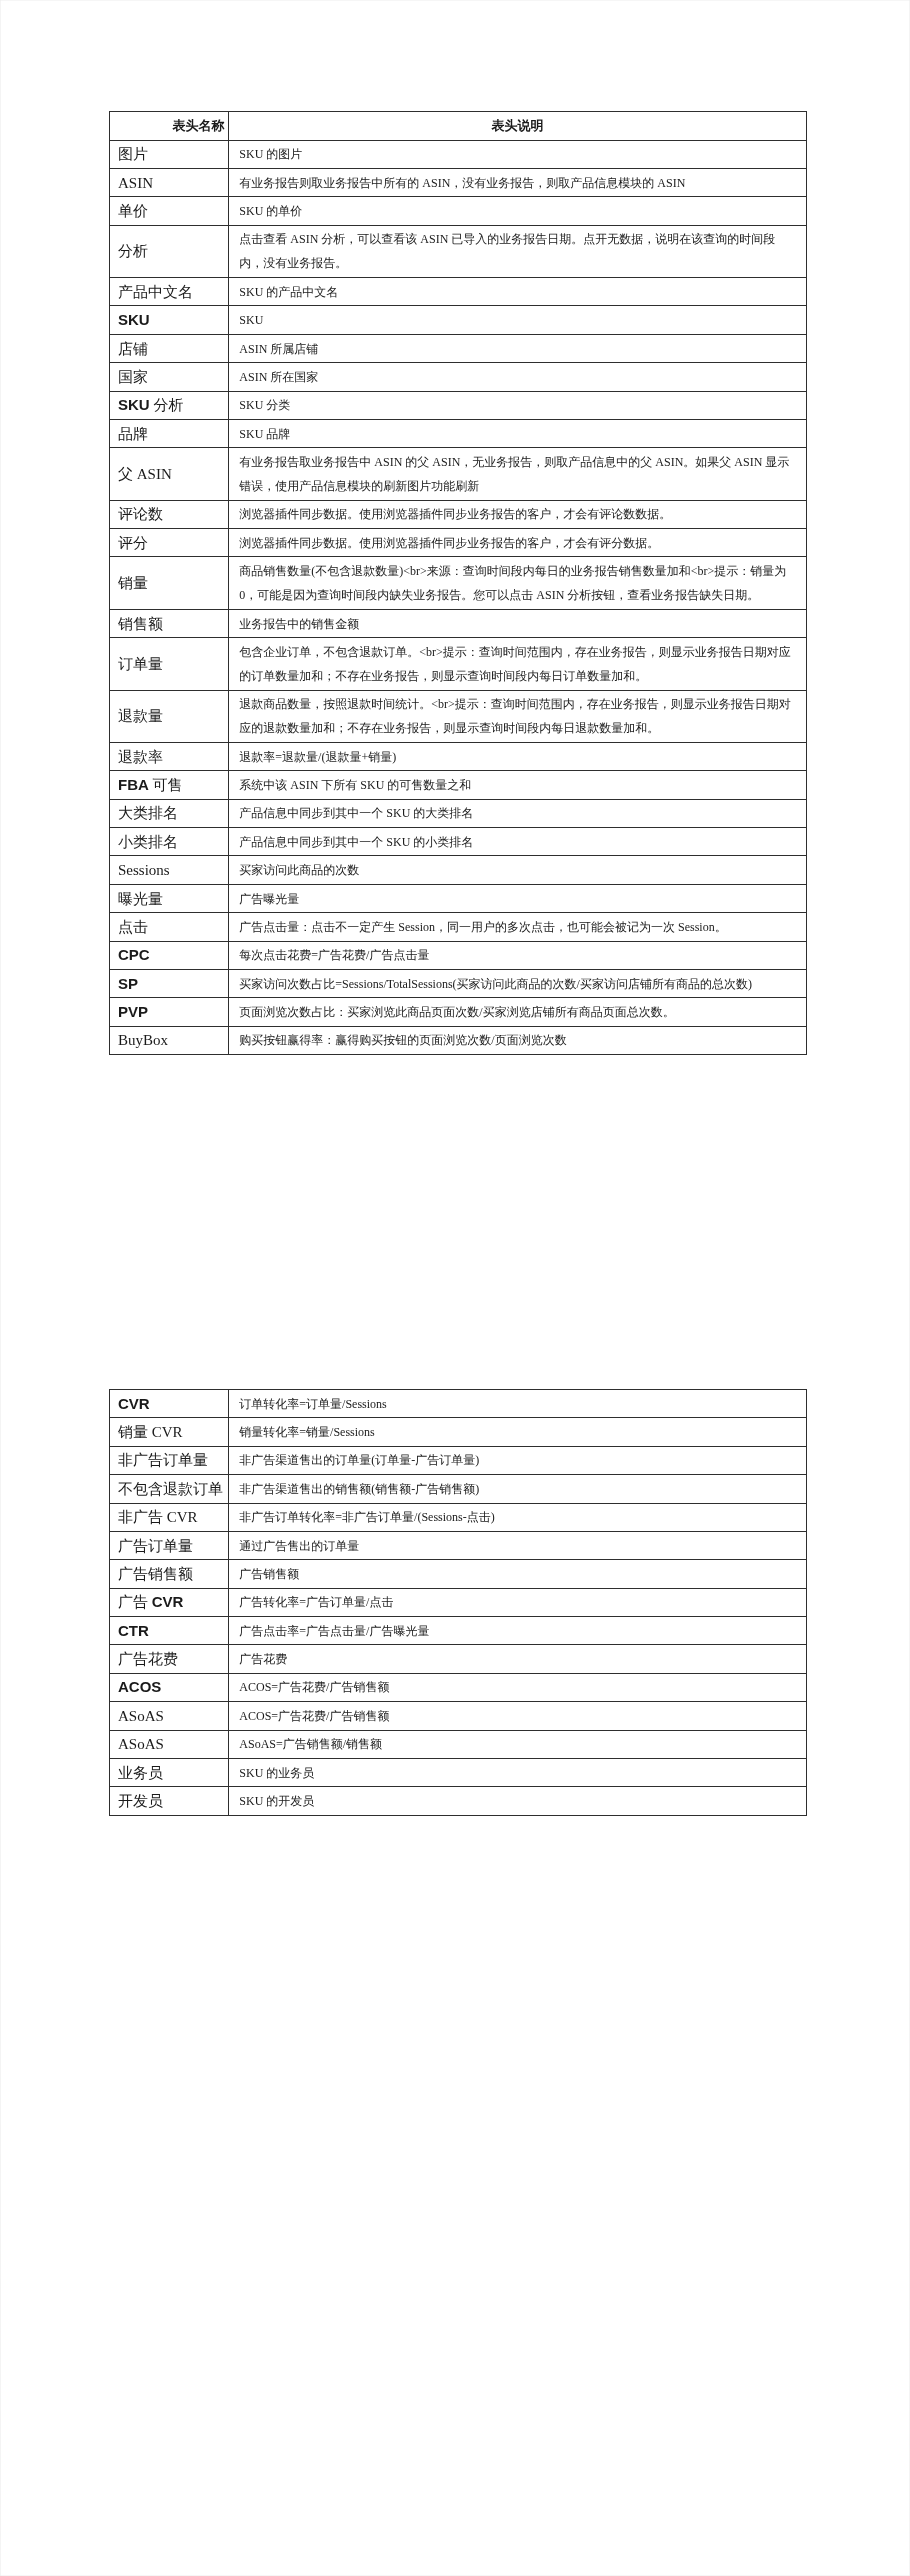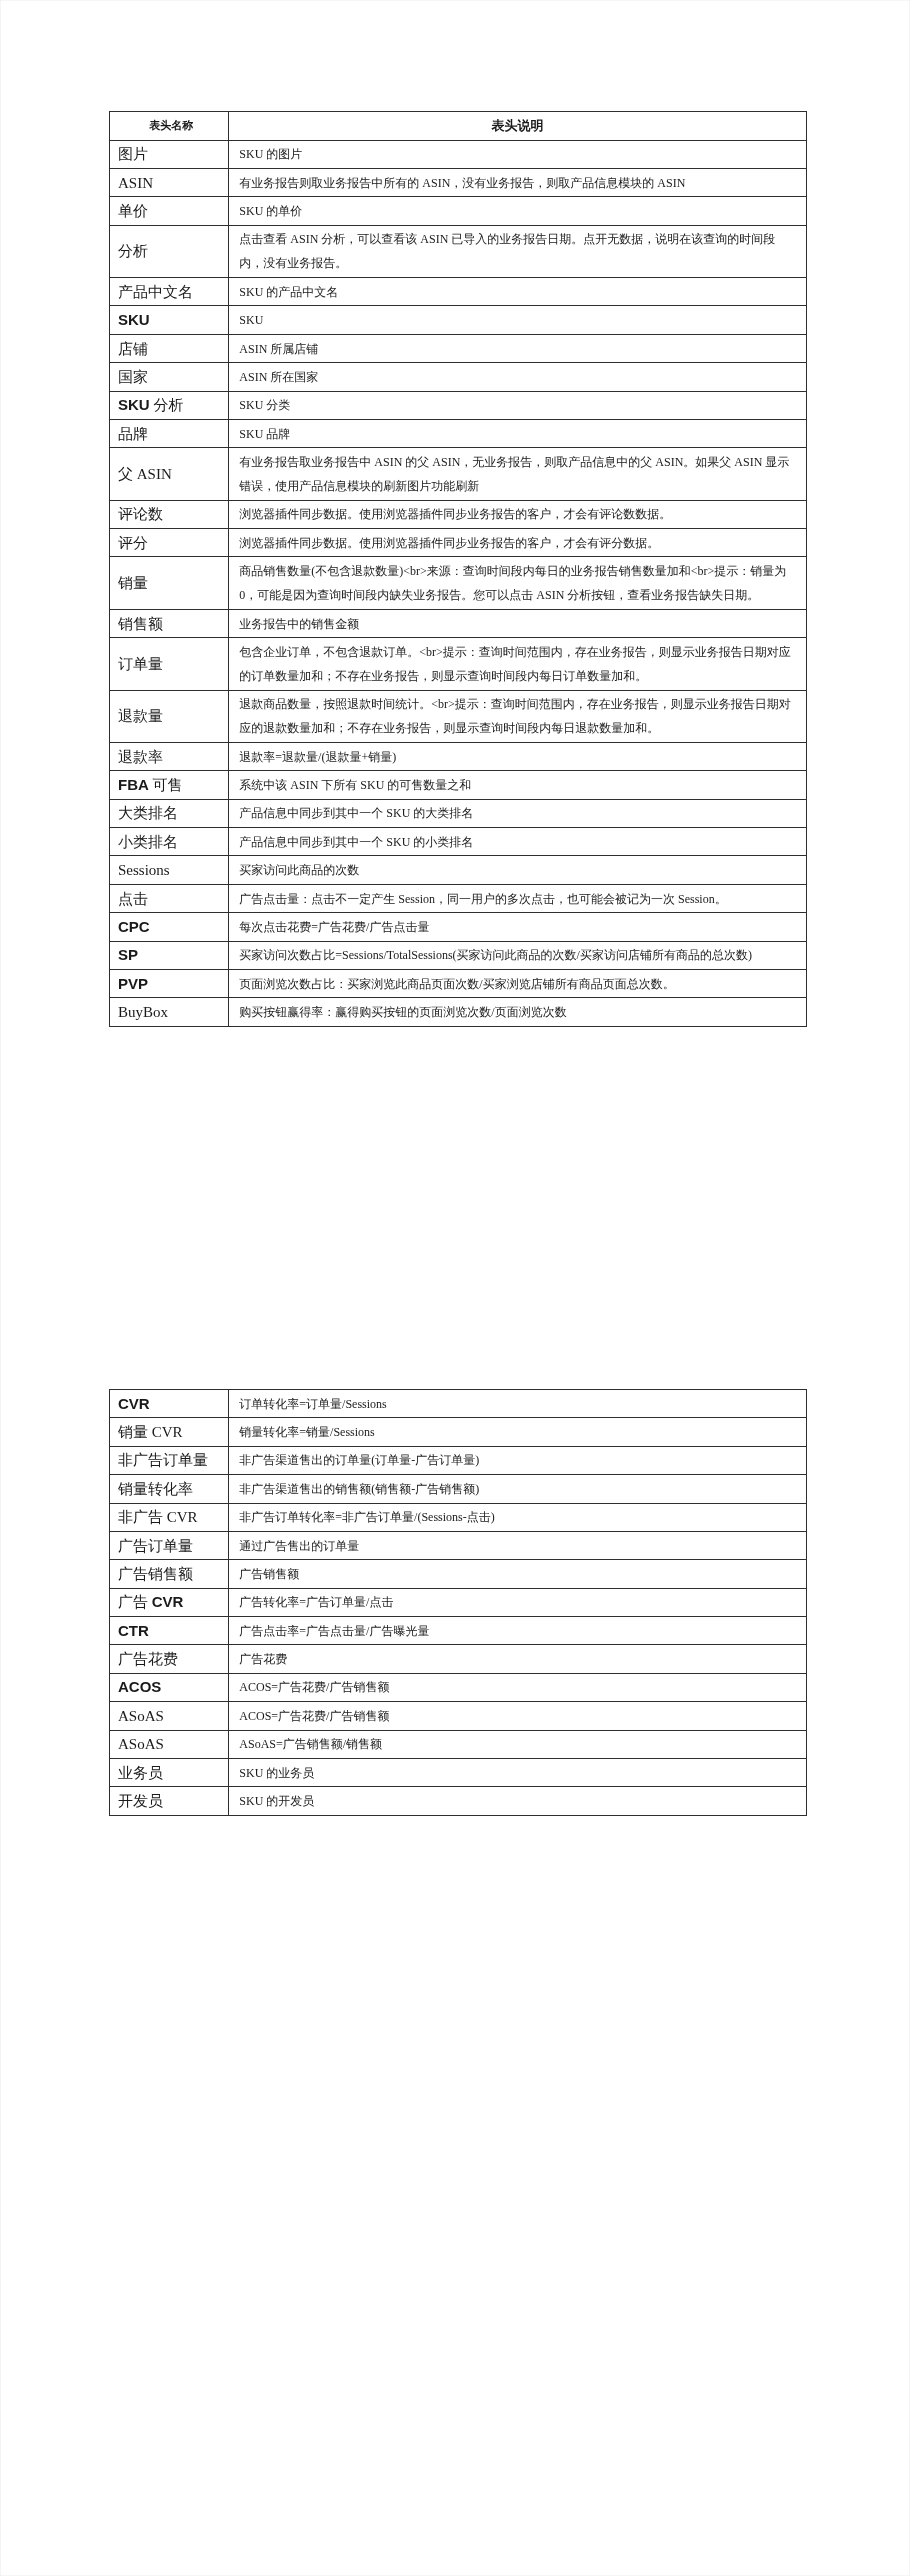--- a/index.html
+++ b/index.html
@@ -28,22 +28,22 @@
   col.col-name { width: 119px; }
   col.col-desc { width: 578px; }
   .def-table th, .def-table td {
     border: 1.1px solid #2e2e2e;
     vertical-align: middle;
     overflow: hidden;
   }
   th.h-name {
     font-family: "Liberation Sans", sans-serif;
     font-weight: bold;
-    font-size: 11px;
-    text-align: center;
+    font-size: 13px;
+    text-align: right;
     padding: 4.6px 3.4px 4.6px 8px;
     height: 18.4px;
   }
   th.h-desc {
     font-family: "Liberation Sans", sans-serif;
     font-weight: bold;
     font-size: 13px;
     text-align: center;
     padding: 4.6px 3.4px;
     height: 18.4px;
@@ -164,20 +164,24 @@
         </tr>
         <tr>
           <td class="c-name">小类排名</td>
           <td class="c-desc">产品信息中同步到其中一个 SKU 的小类排名</td>
         </tr>
         <tr>
           <td class="c-name">Sessions</td>
           <td class="c-desc">买家访问此商品的次数</td>
         </tr>
         <tr>
+          <td class="c-name">曝光量</td>
+          <td class="c-desc">广告曝光量</td>
+        </tr>
+        <tr>
           <td class="c-name">点击</td>
           <td class="c-desc">广告点击量：点击不一定产生 Session，同一用户的多次点击，也可能会被记为一次 Session。</td>
         </tr>
         <tr>
           <td class="c-name latin-bold"><span class="bsans">CPC</span></td>
           <td class="c-desc">每次点击花费=广告花费/广告点击量</td>
         </tr>
         <tr>
           <td class="c-name latin-bold"><span class="bsans">SP</span></td>
           <td class="c-desc">买家访问次数占比=Sessions/TotalSessions(买家访问此商品的次数/买家访问店铺所有商品的总次数)</td>
@@ -205,21 +209,21 @@
         </tr>
         <tr>
           <td class="c-name">销量 CVR</td>
           <td class="c-desc">销量转化率=销量/Sessions</td>
         </tr>
         <tr>
           <td class="c-name">非广告订单量</td>
           <td class="c-desc">非广告渠道售出的订单量(订单量-广告订单量)</td>
         </tr>
         <tr>
-          <td class="c-name">销量转化率</td>
+          <td class="c-name">不包含退款订单</td>
           <td class="c-desc">非广告渠道售出的销售额(销售额-广告销售额)</td>
         </tr>
         <tr>
           <td class="c-name">非广告 CVR</td>
           <td class="c-desc">非广告订单转化率=非广告订单量/(Sessions-点击)</td>
         </tr>
         <tr>
           <td class="c-name">广告订单量</td>
           <td class="c-desc">通过广告售出的订单量</td>
         </tr>

